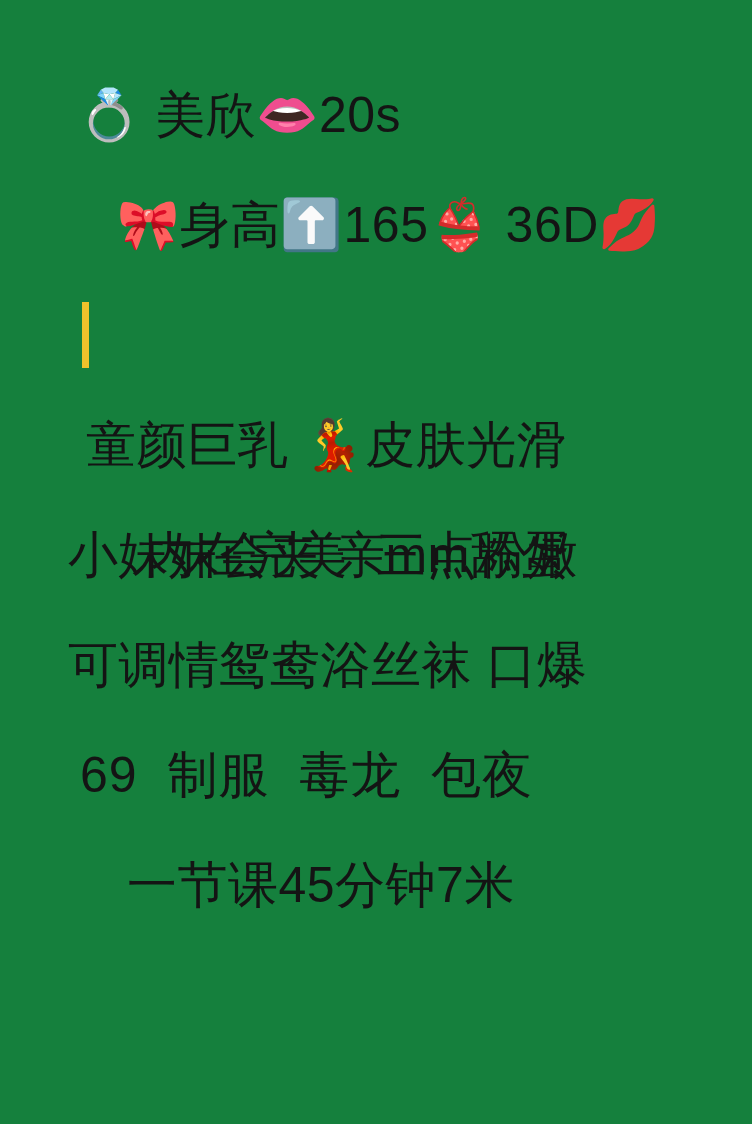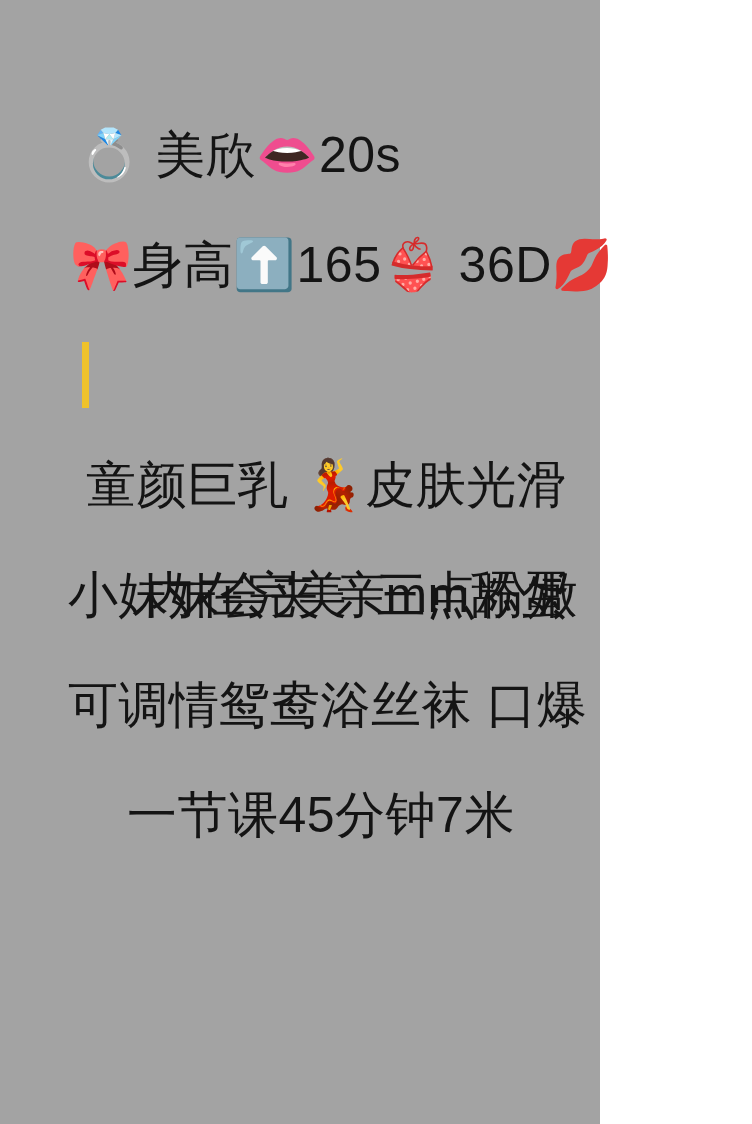--- a/index.html
+++ b/index.html
@@ -8,40 +8,40 @@
   }
   body {
     width: 752px;
     height: 1124px;
     background: #ffffff;
     font-family: "Liberation Sans", "DejaVu Sans", sans-serif;
     overflow: hidden;
   }
   #page {
     position: relative;
-    width: 600px;
+    width: 752px;
     height: 1124px;
-    background: #a3a3a3;
+    background: #15803d;
     box-sizing: border-box;
-    padding-top: 100px;
+    padding-top: 60px;
   }
   .text-line {
     position: relative;
     display: block;
     height: 110px;
     line-height: 110px;
     white-space: pre;
     color: #141414;
     font-size: 50px;
     font-weight: 400;
     letter-spacing: 0.5px;
     font-family: "Liberation Sans", "DejaVu Sans", sans-serif;
   }
   .line-1 { padding-left: 78px; }
-  .line-2 { padding-left: 70px; }
+  .line-2 { padding-left: 70px; margin-left: 47px; }
   .line-3 { padding-left: 86px; }
   .line-4 { padding-left: 88px; }
   .line-5 { padding-left: 68px; }
   .line-6 { padding-left: 68px; }
   .line-7 { padding-left: 80px; letter-spacing: 1px; }
   .line-8 { padding-left: 120px; margin-left: 7px; }
   .line-9 { padding-left: 118px; }
 
   
   .cursor-bar {
@@ -66,17 +66,18 @@
     <span class="cursor-bar"></span>
     <span>内在完美  三点粉嫩</span>
   </div>
 
   <div class="text-line line-3">童颜巨乳 💃皮肤光滑</div>
 
   <div class="text-line line-6">小妹妹会夹 亲mm舔蛋</div>
 
   <div class="text-line line-5">可调情鸳鸯浴丝袜 口爆</div>
 
+  <div class="text-line line-7">69  制服  毒龙  包夜</div>
 
   <div class="text-line line-8">一节课45分钟7米</div>
 
 
 </div>
 
 </body></html>

